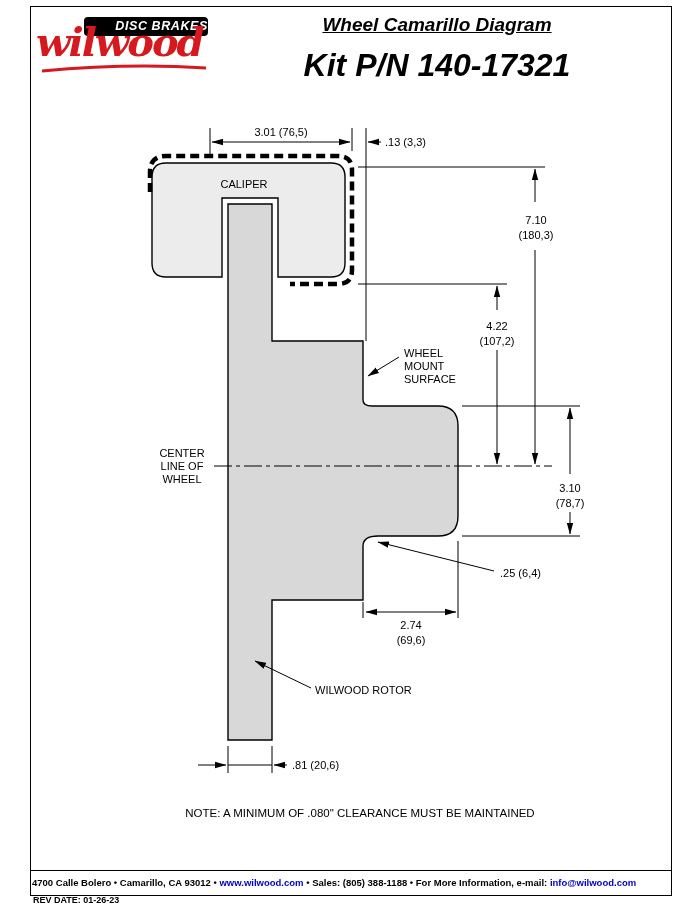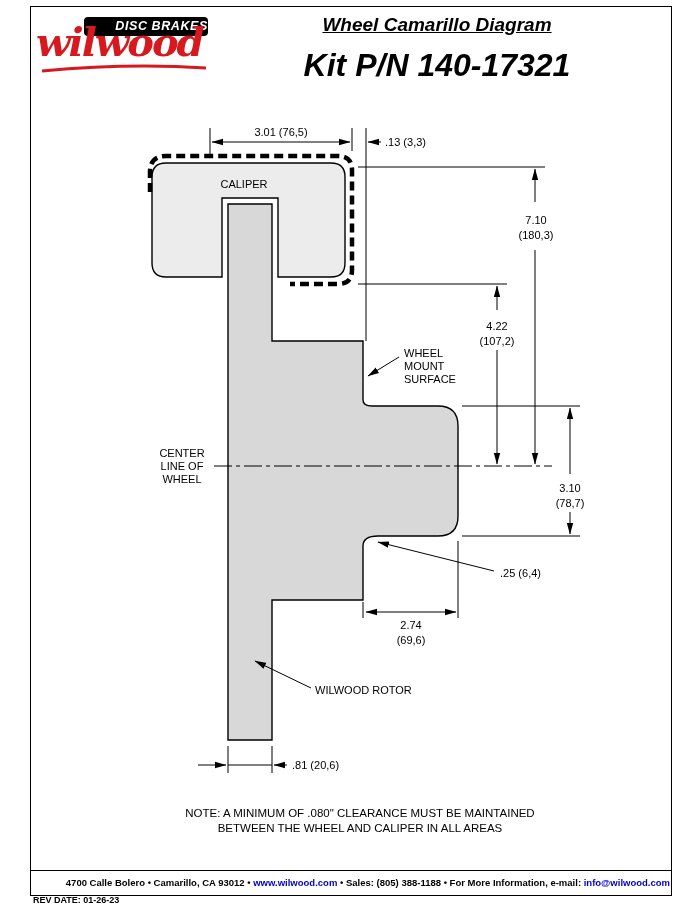--- a/index.html
+++ b/index.html
@@ -31,21 +31,21 @@
     font-size:32px; font-weight:bold; font-style:italic;
   }
 
   
   .diagram { position:absolute; left:0; top:0; }
   .diagram text { font-family:"Liberation Sans", sans-serif; font-size:11px; fill:#000; }
 
   
   .note { position:absolute; left:100px; top:806px; width:520px; text-align:center; font-size:11.5px; line-height:15px; font-weight:normal; }
   .footer-divider { position:absolute; left:30px; top:870px; width:642px; border-top:1.5px solid #000; }
-  .footer-text { position:absolute; left:32px; top:877px; width:638px; text-align:right; font-size:9.5px; font-weight:bold; }
+  .footer-text { position:absolute; left:32px; top:877px; width:638px; text-align:left; font-size:9.5px; font-weight:bold; }
   .footer-text a { text-decoration:none; cursor:pointer; }
   .rev-date { position:absolute; left:33px; top:895px; font-size:9px; font-weight:bold; }
 </style>
 </head>
 <body>
 
 <div class="page">
   <div class="page-border"></div>
 
   <div class="logo">
@@ -135,19 +135,18 @@
 
     <text x="182" y="457" text-anchor="middle">CENTER</text>
     <text x="182" y="470" text-anchor="middle">LINE OF</text>
     <text x="182" y="483" text-anchor="middle">WHEEL</text>
 
     <text x="315" y="694">WILWOOD ROTOR</text>
   </svg>
 
   <div class="note">
     <div>NOTE: A MINIMUM OF .080" CLEARANCE MUST BE MAINTAINED</div>
-    <div>BETWEEN THE WHEEL AND CALIPER IN ALL AREAS</div>
   </div>
 
   <div class="footer-divider"></div>
   <div class="footer-text"><span>4700 Calle Bolero • Camarillo, CA 93012 • </span><a href="#" style="color: rgb(0, 0, 200);">www.wilwood.com</a><span> • Sales: (805) 388-1188 • For More Information, e-mail: </span><a href="#" style="color: rgb(0, 0, 200);">info@wilwood.com</a></div>
   <div class="rev-date">REV DATE:  01-26-23</div>
 </div>
 
 </body></html>

